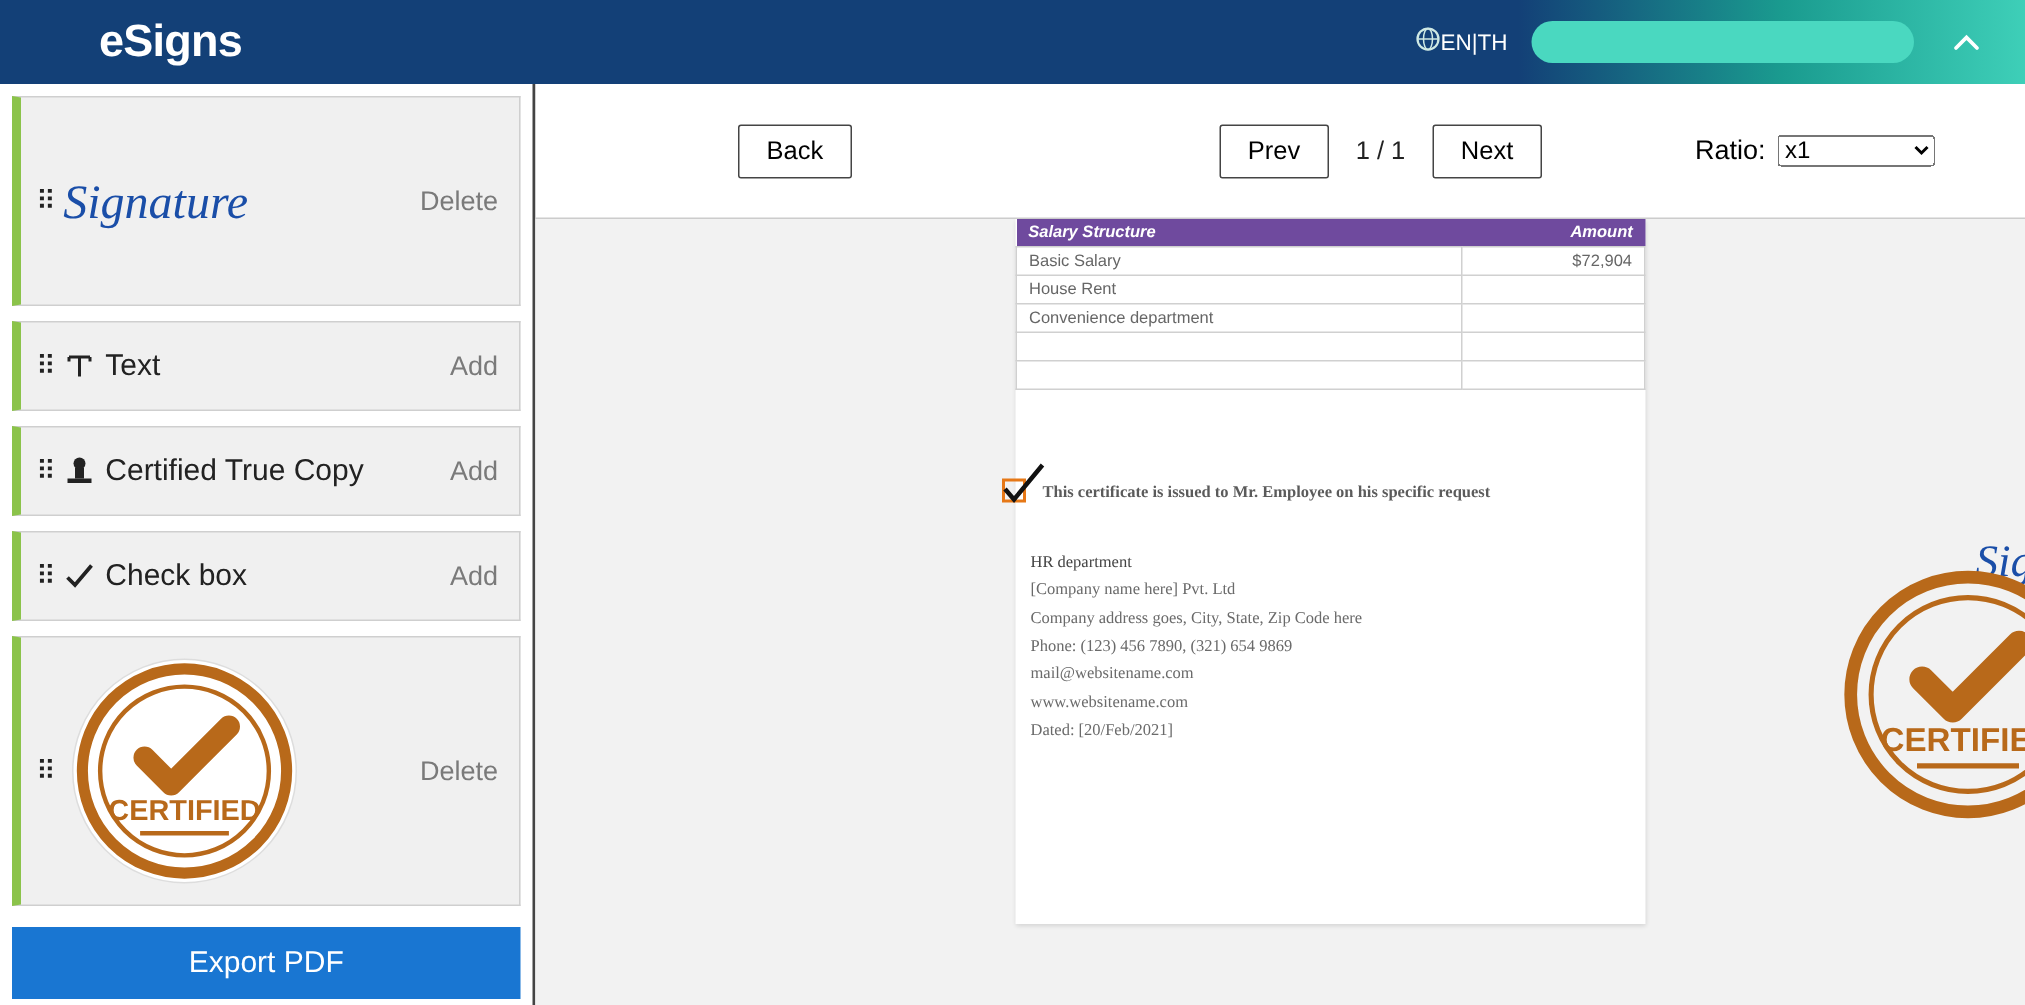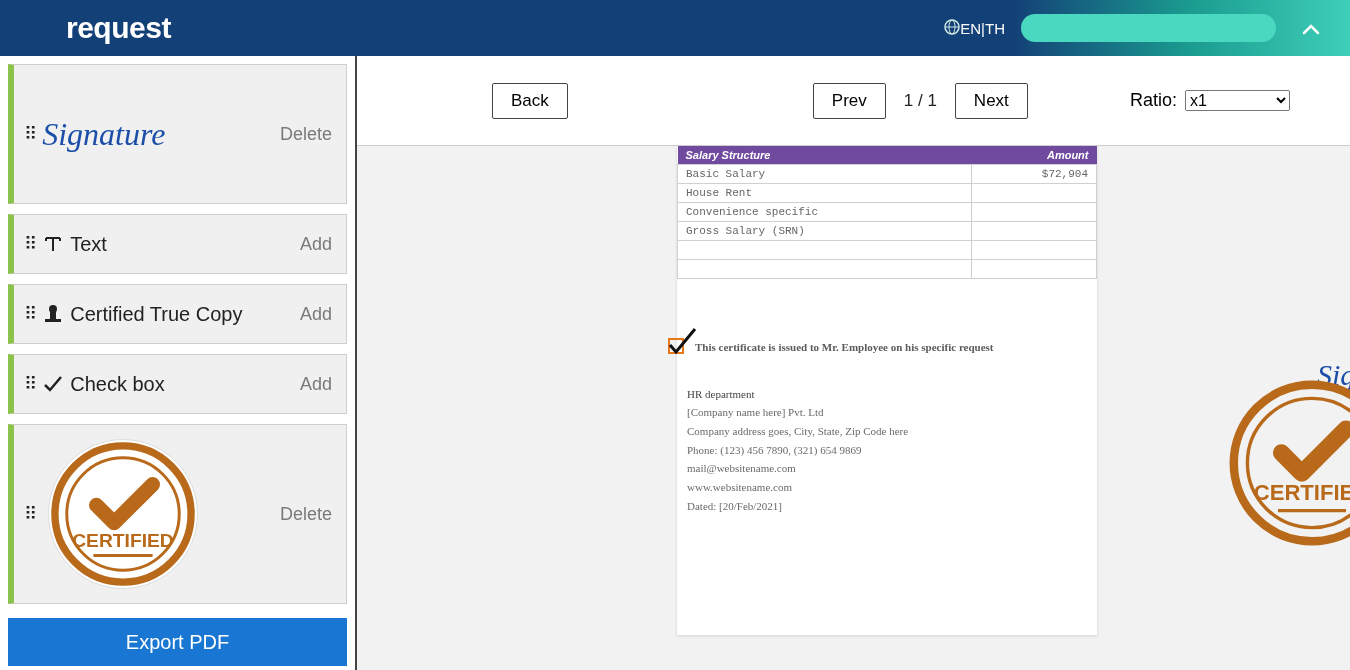--- a/index.html
+++ b/index.html
@@ -36,21 +36,21 @@
   .page-ind { font-size: 17px; color: #222; }
   .tb-right { margin-left: auto; display: flex; align-items: center; gap: 8px; font-size: 18px; }
   .tb-right select { font-size: 16px; width: 105px; }
 
   .doc-area { flex: 1; background: #f2f2f2; position: relative; overflow: hidden; }
   .doc { position: absolute; left: 320px; top: 0; width: 420px; background: #fff; box-shadow: 0 1px 3px rgba(0,0,0,0.12); padding-bottom: 120px; }
 
   .tbl { width: 100%; border-collapse: collapse; }
   .tbl th { background: #6f4a9e; color: #fff; font-size: 11px; text-align: left; padding: 2px 8px; height: 18px; font-style: italic; font-weight: bold; }
   .tbl th:last-child { text-align: right; font-style: italic; }
-  .tbl td { border: 1px solid #d0d0d0; font-size: 11px; color: #666; padding: 3px 8px; height: 19px; font-family: Liberation Mono, monospace; }
+  .tbl td { border: 1px solid #d0d0d0; font-size: 11px; color: #666; padding: 3px 8px; height: 19px; }
   .tbl td:last-child { text-align: right; }
 
   .cert-line { display: flex; align-items: flex-end; gap: 2px; margin: 48px 0 0 -12px; }
   .cert-text { font-size: 11px; font-weight: bold; color: #5b5b5b; font-family: Georgia, serif; }
 
   .hr-block { margin: 32px 0 0 10px; font-size: 11px; color: #6a6a6a; line-height: 1.7; font-family: Georgia, serif; }
   .hr-block .bold { font-weight: normal; color: #444; }
 
   
   .ov-sig { position: absolute; left: 960px; top: 212px; font-family: 'Brush Script MT', cursive; font-style: italic; font-size: 30px; color: #1a4ea8; }
@@ -58,21 +58,21 @@
 
   
   .stamp-svg { width: 100%; height: 100%; }
 
   .checkmark-big { position: relative; width: 28px; height: 26px; }
 </style>
 </head>
 <body>
 
 <div class="header">
-  <div class="logo">request</div>
+  <div class="logo">eSigns</div>
   <div class="header-right">
     <div class="lang">
       <span>
         <svg width="16" height="16" viewBox="0 0 16 16">
             <circle cx="8" cy="8" r="7" fill="none" stroke="#cfe9e4" stroke-width="1.5"></circle>
             <ellipse cx="8" cy="8" rx="3" ry="7" fill="none" stroke="#cfe9e4" stroke-width="1"></ellipse>
             <line x1="1" y1="8" x2="15" y2="8" stroke="#cfe9e4" stroke-width="1"></line>
           </svg>
       </span>
       <span>EN</span>
@@ -186,25 +186,21 @@
               </tr>
           <tr>
                 <td>Basic Salary</td>
                 <td>$72,904</td>
               </tr>
           <tr>
                 <td>House Rent</td>
                 <td></td>
               </tr>
           <tr>
-                <td>Convenience specific</td>
-                <td></td>
-              </tr>
-          <tr>
-                <td>Gross Salary  (SRN)</td>
+                <td>Convenience department</td>
                 <td></td>
               </tr>
           <tr>
                 <td></td>
                 <td></td>
               </tr>
           <tr>
                 <td></td>
                 <td></td>
               </tr>

